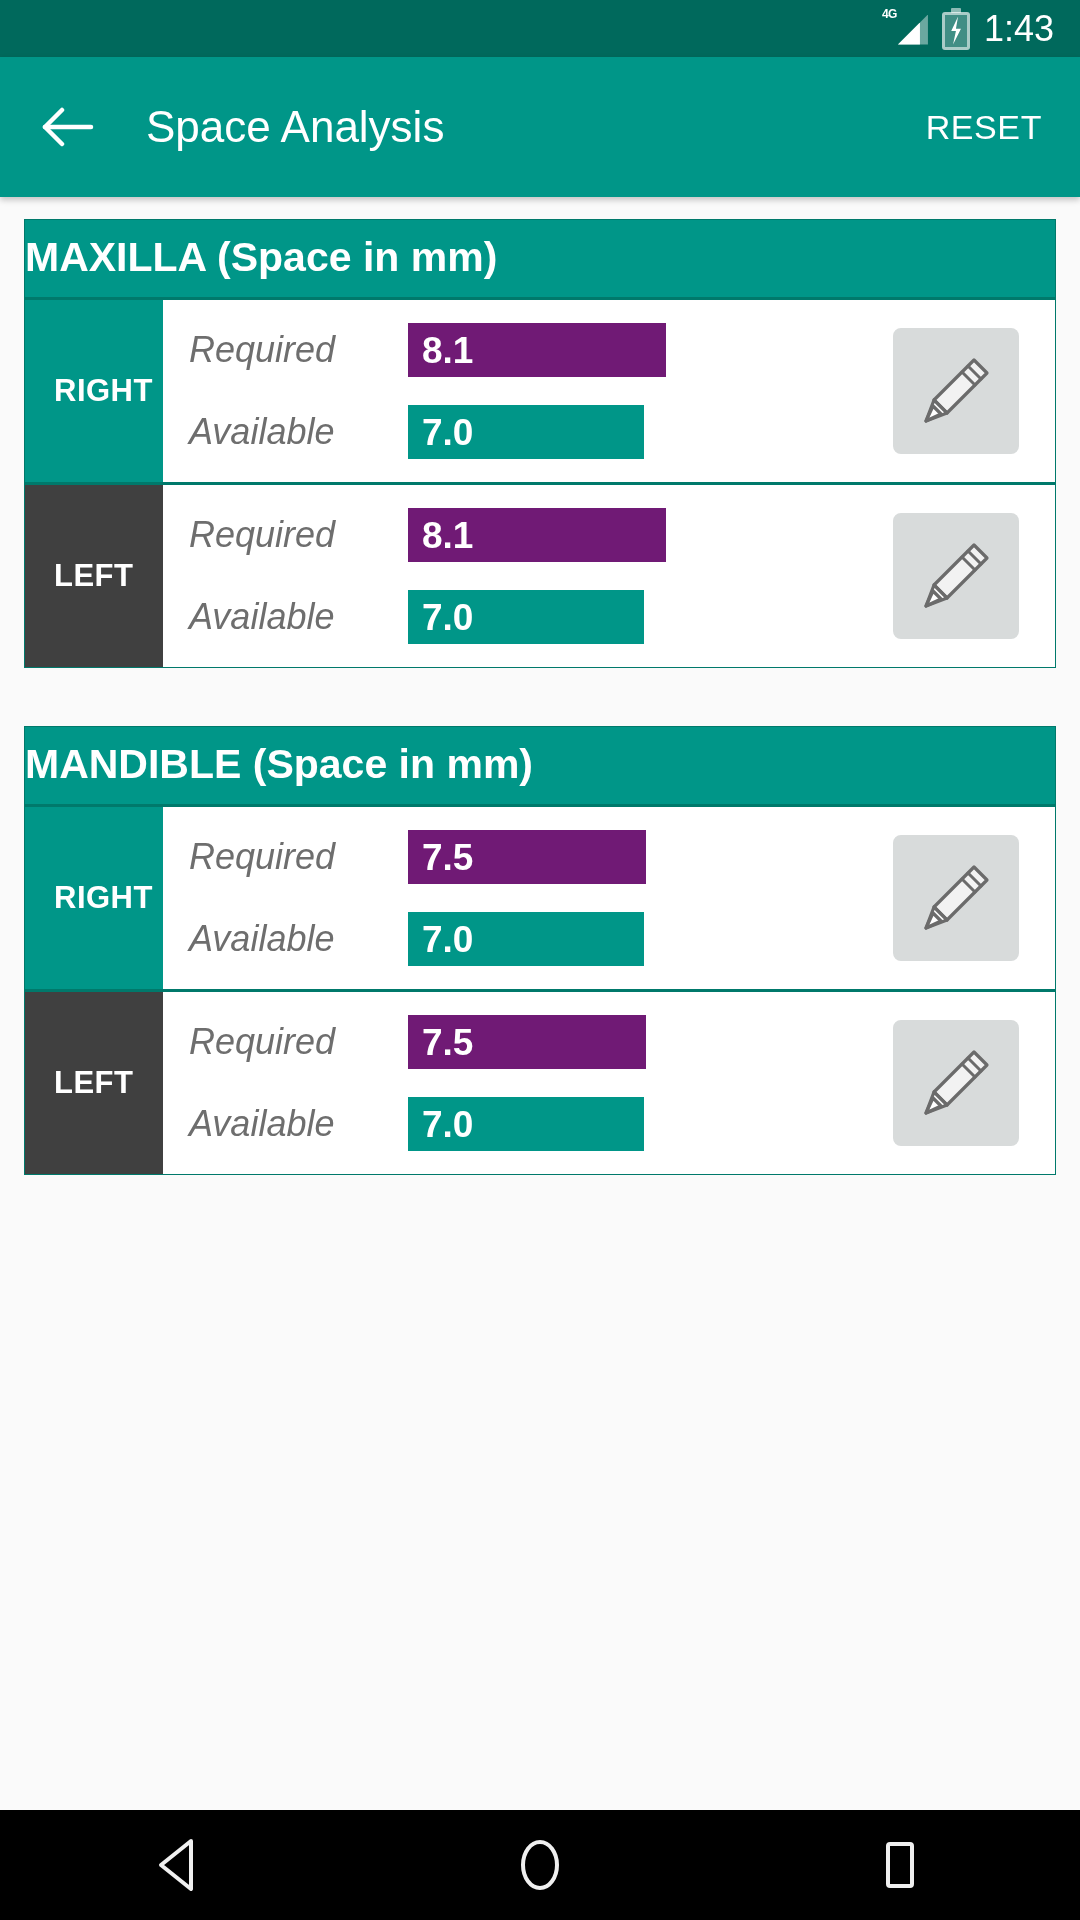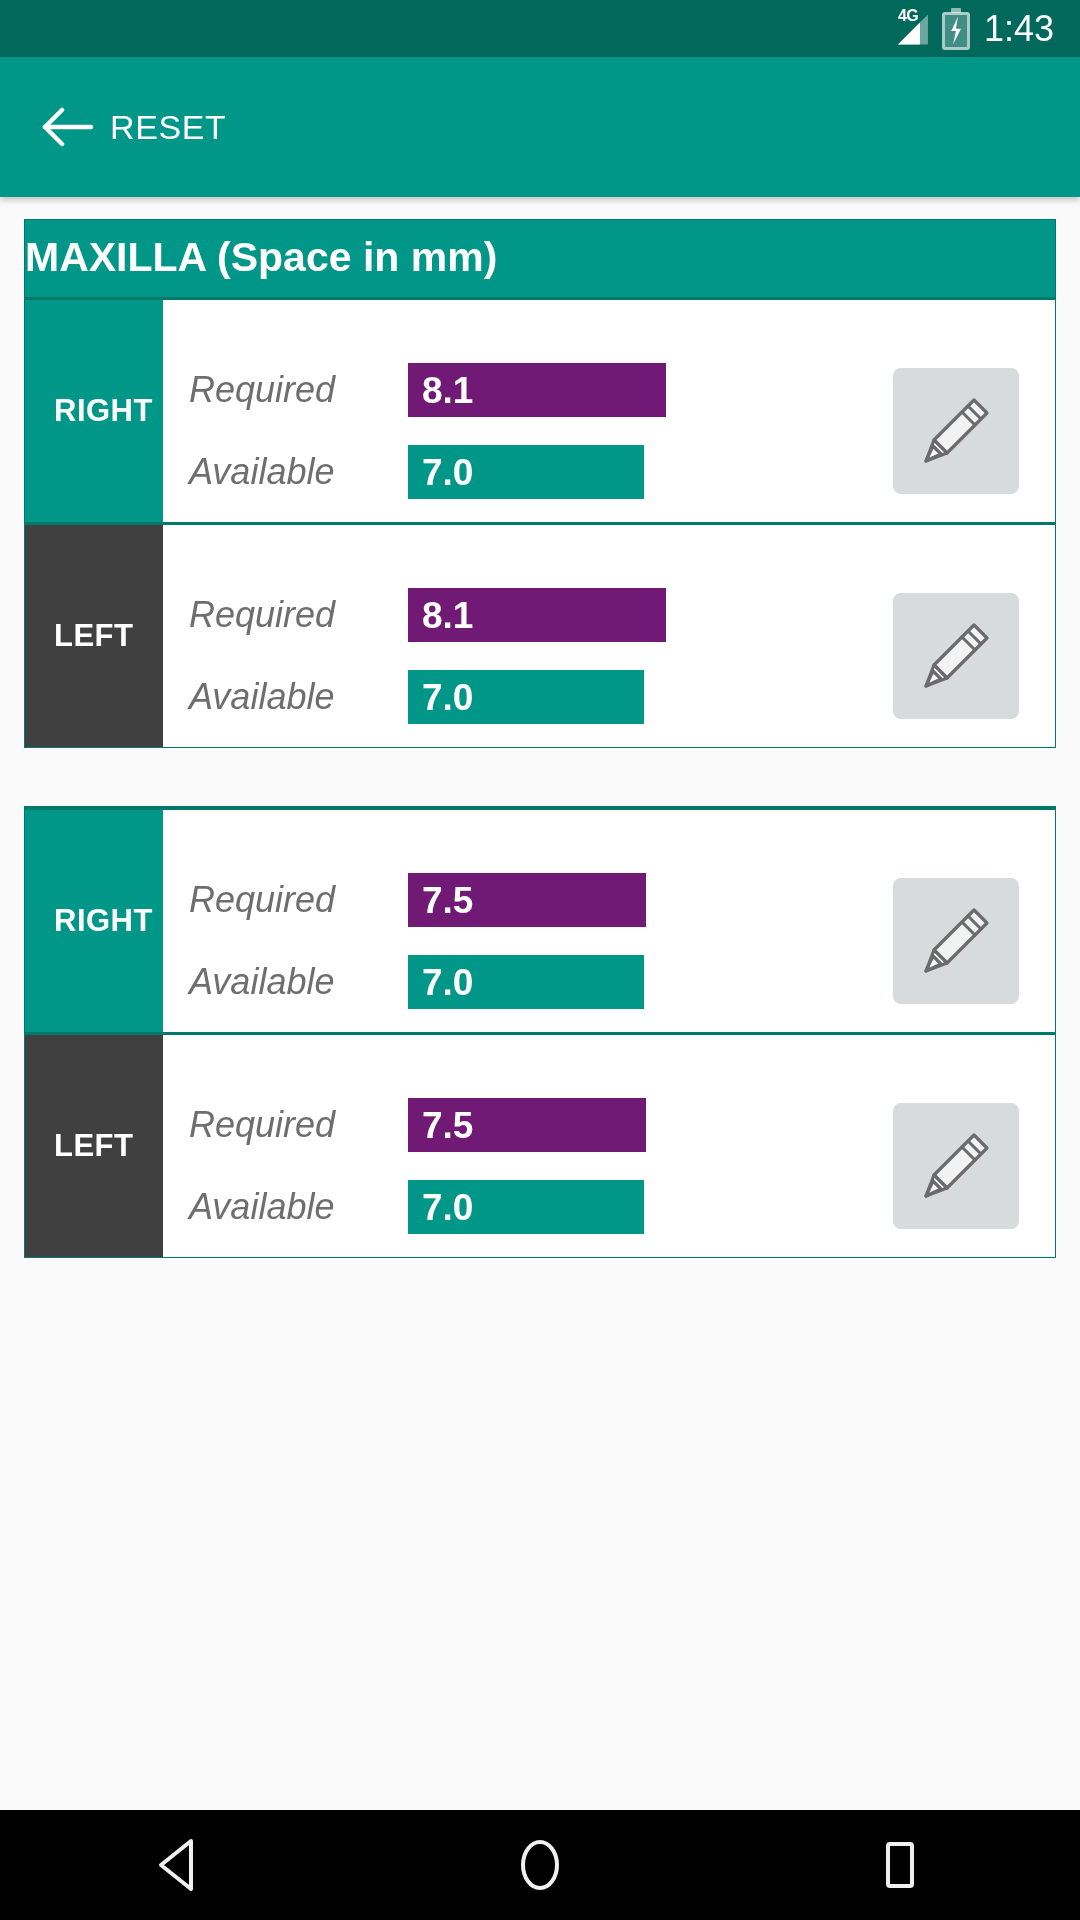--- a/index.html
+++ b/index.html
@@ -16,22 +16,22 @@
     height:57px;
     background:#00695c;
     display:flex;
     align-items:center;
     justify-content:flex-end;
     padding-right:26px;
     gap:14px;
   }
   .sb-signal { position:relative; width:46px; height:40px; }
   .sb-signal .net-label {
-    position:absolute; left:16px; top:-2px;
-    font-size:16px; font-weight:bold; color:#ffffff;
+    position:absolute; left:0; top:-2px;
+    font-size:12px; font-weight:bold; color:#ffffff;
     letter-spacing:-0.5px;
   }
   .sb-signal .tri-bg {
     position:absolute; right:0; bottom:4px;
     width:30px; height:30px;
     background:rgba(255,255,255,0.42);
     clip-path:polygon(100% 0, 100% 100%, 0 100%);
   }
   .sb-signal .tri-fg {
     position:absolute; right:8px; bottom:4px;
@@ -134,21 +134,20 @@
     font-size:31px; font-weight:bold; color:#ffffff;
     letter-spacing:0.5px;
   }
 
   .row-body {
     flex:1 1 auto;
     display:flex;
     align-items:center;
     background:#ffffff;
     padding:14px 0 14px 0;
-    margin-top:40px;
   }
   .metrics { flex:1 1 auto; }
   .metric-line {
     display:flex;
     align-items:center;
     height:72px;
   }
   .metric-line + .metric-line { margin-top:10px; }
   .metric-name {
     width:245px;
@@ -216,20 +215,21 @@
   <div class="sb-time">1:43</div>
 </div>
 
 <div class="app-bar">
   <div class="back-btn">
     <svg width="52" height="44" viewBox="0 0 52 44">
       <path d="M3 22 H49" stroke="#ffffff" stroke-width="4.5" fill="none" stroke-linecap="round"></path>
       <path d="M20 5 L3 22 L20 39" stroke="#ffffff" stroke-width="4.5" fill="none" stroke-linecap="round" stroke-linejoin="round"></path>
     </svg>
   </div>
+  <div class="app-title">Space Analysis</div>
   <div class="reset-btn">RESET</div>
 </div>
 
 <div class="content">
 
   <div class="card">
     <div class="card-header">
       <div class="card-header-text">MAXILLA (Space in mm)</div>
     </div>
 
@@ -298,20 +298,23 @@
               <path d="M55 18 L68 31"></path>
               <path d="M49 24 L62 37"></path>
             </g>
           </svg>
         </div>
       </div>
     </div>
   </div>
 
   <div class="card">
+    <div class="card-header">
+      <div class="card-header-text">MANDIBLE (Space in mm)</div>
+    </div>
 
     <div class="side-row">
       <div class="side-label right-side">
         <span class="side-label-text">RIGHT</span>
       </div>
       <div class="row-body">
         <div class="metrics">
           <div class="metric-line">
             <span class="metric-name">Required</span>
             <span class="metric-bar required" style="width: 238px;">

